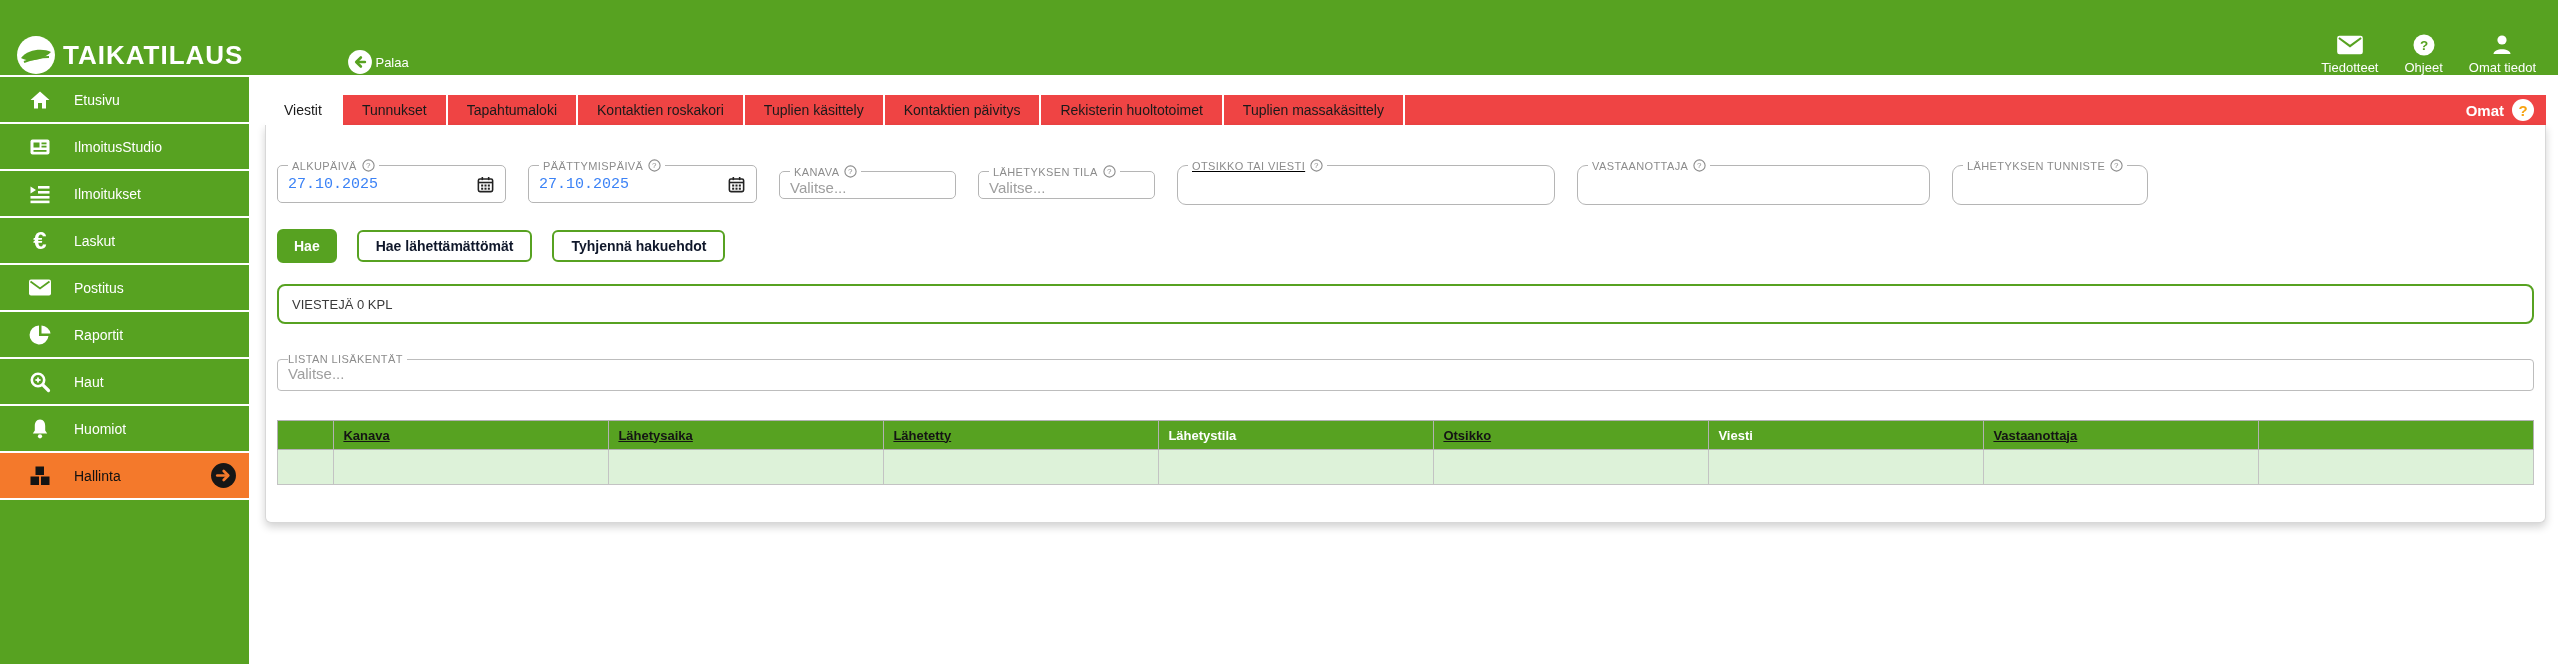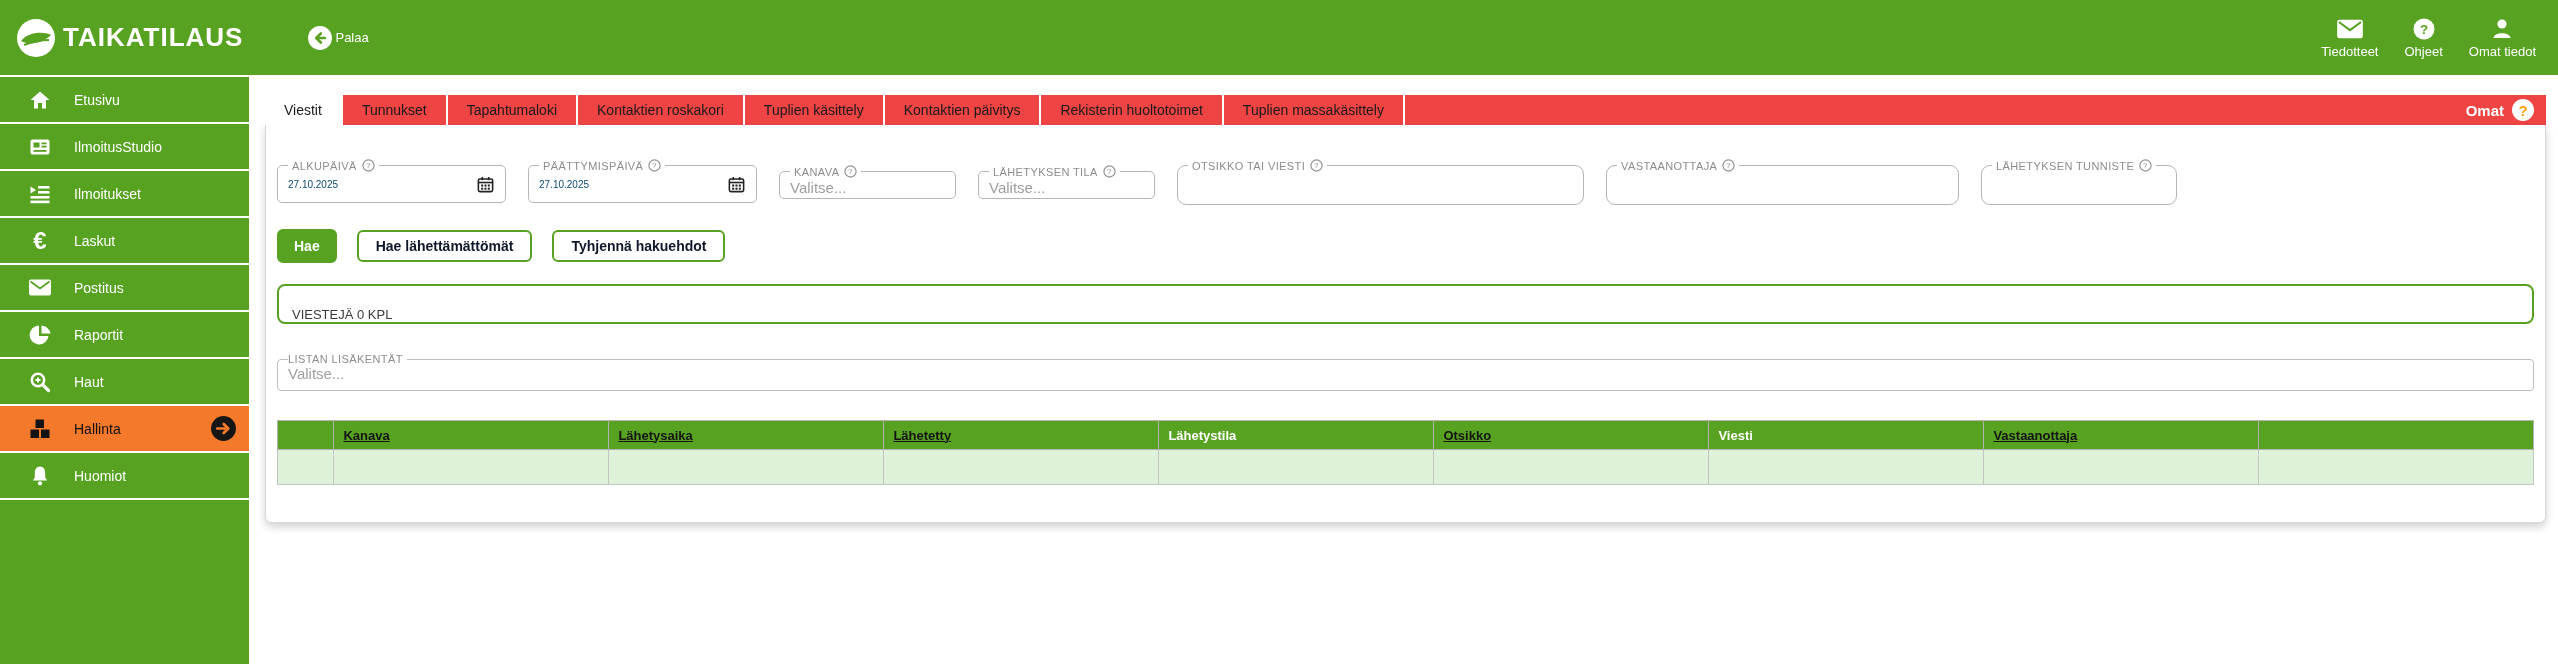--- a/index.html
+++ b/index.html
@@ -1,21 +1,21 @@
 <!DOCTYPE html>
 <html><head>
 <meta charset="utf-8">
 <style>
   * { box-sizing: border-box; margin: 0; padding: 0; }
   html, body { width: 2558px; height: 664px; overflow: hidden; background: #fff;
     font-family: "Liberation Sans", "DejaVu Sans", sans-serif; }
 
   
   .topbar { position: absolute; top: 0; left: 0; width: 2558px; height: 75px;
-    background: #57a221; display: flex; align-items: center; }
+    background: #57a221; display: flex; align-items: flex-end; gap: 40px; }
   .logo { display: flex; align-items: center; gap: 7px; margin-left: 16px; }
   .logo-text { color: #fff; font-size: 26px; font-weight: bold; letter-spacing: 1px; }
   .back-btn { margin-left: 64px; display: flex; flex-direction: row; align-items: center; gap: 2px; cursor: pointer; }
   .back-btn .lbl { color: #fff; font-size: 13px; }
   .topbar-spacer { flex: 1; }
   .top-actions { display: flex; gap: 26px; margin-right: 22px; }
   .top-action { display: flex; flex-direction: column; align-items: center; gap: 3px; cursor: pointer; }
   .top-action .lbl { color: #fff; font-size: 13px; }
 
   
@@ -46,40 +46,40 @@
   .panel { background: #fff; border: 1px solid #d8d8d8; border-top: none;
     border-radius: 0 0 6px 6px; box-shadow: 0 4px 8px rgba(0,0,0,.18);
     padding: 34px 11px 0 11px; height: 398px; }
 
   
   .filter-row { display: flex; align-items: flex-start; gap: 22px; }
   fieldset.field { border: 1px solid #b5b5b5; border-radius: 5px; padding: 0 10px 6px 10px; background: #fff; }
   fieldset.field legend { font-size: 11px; color: #8c8c8c; letter-spacing: .4px; padding: 0 4px;
     display: flex; align-items: center; gap: 5px; white-space: nowrap; }
   .field-inner { display: flex; align-items: center; justify-content: space-between; height: 24px; }
-  .field .val { font-size: 10px; color: #0c4a6e; }
+  .field .val { font-size: 15px; color: #3b82f6; font-family: Liberation Mono, monospace; }
   .field .ph { font-size: 15px; color: #9e9e9e; }
   .field.f-date { width: 229px; }
   .field.f-sm { width: 177px; margin-top: 6px; padding-bottom: 2px; }
   .field.f-sm .field-inner { height: 18px; }
   .field.f-lg { border-radius: 9px; padding-bottom: 10px; }
   .field.f-lg .field-inner { height: 22px; }
-  .f-w1 { width: 407px; } .f-w2 { width: 353px; } .f-w3 { width: 196px; }
+  .f-w1 { width: 378px; text-decoration: underline; } .f-w2 { width: 353px; } .f-w3 { width: 196px; }
   .cal-btn { background: none; border: none; cursor: pointer; display: flex; padding: 0; }
 
   
   .btn-row { display: flex; align-items: center; gap: 20px; margin-top: 24px; }
   .btn { font-family: inherit; font-size: 14px; font-weight: bold; border-radius: 6px;
     padding: 7px 15px; cursor: pointer; }
   .btn-primary { background: #57a221; color: #fff; border: 2px solid #57a221; }
   .btn-outline { background: #fff; color: #0f172a; border: 2px solid #57a221; padding: 6px 17px; }
 
   
   .results-box { margin-top: 21px; border: 2px solid #57a221; border-radius: 8px; height: 40px;
-    display: flex; align-items: flex-end; padding: 0 13px; font-size: 13px; color: #3a3a3a; }
+    display: flex; align-items: center; padding: 0 13px; font-size: 13px; color: #3a3a3a; }
 
   
   fieldset.extra { border: 1px solid #bdbdbd; border-radius: 4px; padding: 0 6px 5px 10px; margin-top: 29px; width: 100%; }
   fieldset.extra legend { font-size: 11px; color: #8c8c8c; letter-spacing: .4px; padding: 0 4px 0 0; }
   fieldset.extra .ph { font-size: 15px; color: #9e9e9e; display: block; height: 20px; }
 
   
   table.msg-table { margin-top: 29px; width: 100%; border-collapse: collapse; table-layout: fixed; }
   .msg-table th { background: #57a221; border: 1px solid #b2b2b2; height: 29px;
     text-align: left; padding: 3px 9px; font-size: 13px; }
@@ -207,45 +207,45 @@
     <span>
       <svg width="24" height="24" viewBox="0 0 24 24">
         <circle cx="10" cy="10" r="6.2" stroke="#fff" stroke-width="2.6" fill="none"></circle>
         <line x1="14.8" y1="14.8" x2="20.5" y2="20.5" stroke="#fff" stroke-width="3.2" stroke-linecap="round"></line>
         <line x1="7.4" y1="10" x2="12.6" y2="10" stroke="#fff" stroke-width="1.8"></line>
         <line x1="10" y1="7.4" x2="10" y2="12.6" stroke="#fff" stroke-width="1.8"></line>
       </svg>
     </span>
     <span class="lbl">Haut</span>
   </div>
+  <div class="side-item">
+    <span>
+      <svg width="24" height="24" viewBox="0 0 24 24">
+        <path d="M12 2.5 C8.3 2.5 6.8 5.5 6.8 9 L6.8 13.5 L4.8 16.5 L19.2 16.5 L17.2 13.5 L17.2 9 C17.2 5.5 15.7 2.5 12 2.5 Z" fill="#fff"></path>
+        <circle cx="12" cy="19.3" r="2.1" fill="#fff"></circle>
+      </svg>
+    </span>
+    <span class="lbl">Huomiot</span>
+  </div>
   <div class="side-item active">
     <span>
       <svg width="24" height="24" viewBox="0 0 24 24">
         <rect x="7.5" y="2.5" width="8.5" height="8.5" fill="#141414"></rect>
         <rect x="2.5" y="12.5" width="8.5" height="8.5" fill="#141414"></rect>
         <rect x="13" y="12.5" width="8.5" height="8.5" fill="#141414"></rect>
       </svg>
     </span>
     <span class="lbl">Hallinta</span>
     <span>
       <svg width="27" height="27" viewBox="0 0 26 26">
         <circle cx="13" cy="13" r="12" fill="#161616"></circle>
         <line x1="7" y1="13" x2="17" y2="13" stroke="#f4792b" stroke-width="2.6" stroke-linecap="round"></line>
         <path d="M13.2 8.6 L17.6 13 L13.2 17.4" stroke="#f4792b" stroke-width="2.6" fill="none" stroke-linecap="round" stroke-linejoin="round"></path>
       </svg>
     </span>
-  </div>
-  <div class="side-item">
-    <span>
-      <svg width="24" height="24" viewBox="0 0 24 24">
-        <path d="M12 2.5 C8.3 2.5 6.8 5.5 6.8 9 L6.8 13.5 L4.8 16.5 L19.2 16.5 L17.2 13.5 L17.2 9 C17.2 5.5 15.7 2.5 12 2.5 Z" fill="#fff"></path>
-        <circle cx="12" cy="19.3" r="2.1" fill="#fff"></circle>
-      </svg>
-    </span>
-    <span class="lbl">Huomiot</span>
   </div>
 </div>
 
 <div class="main">
   <div class="content">
 
     <div class="tabbar">
       <div class="tab active">
           <span>Viestit</span>
         </div>

